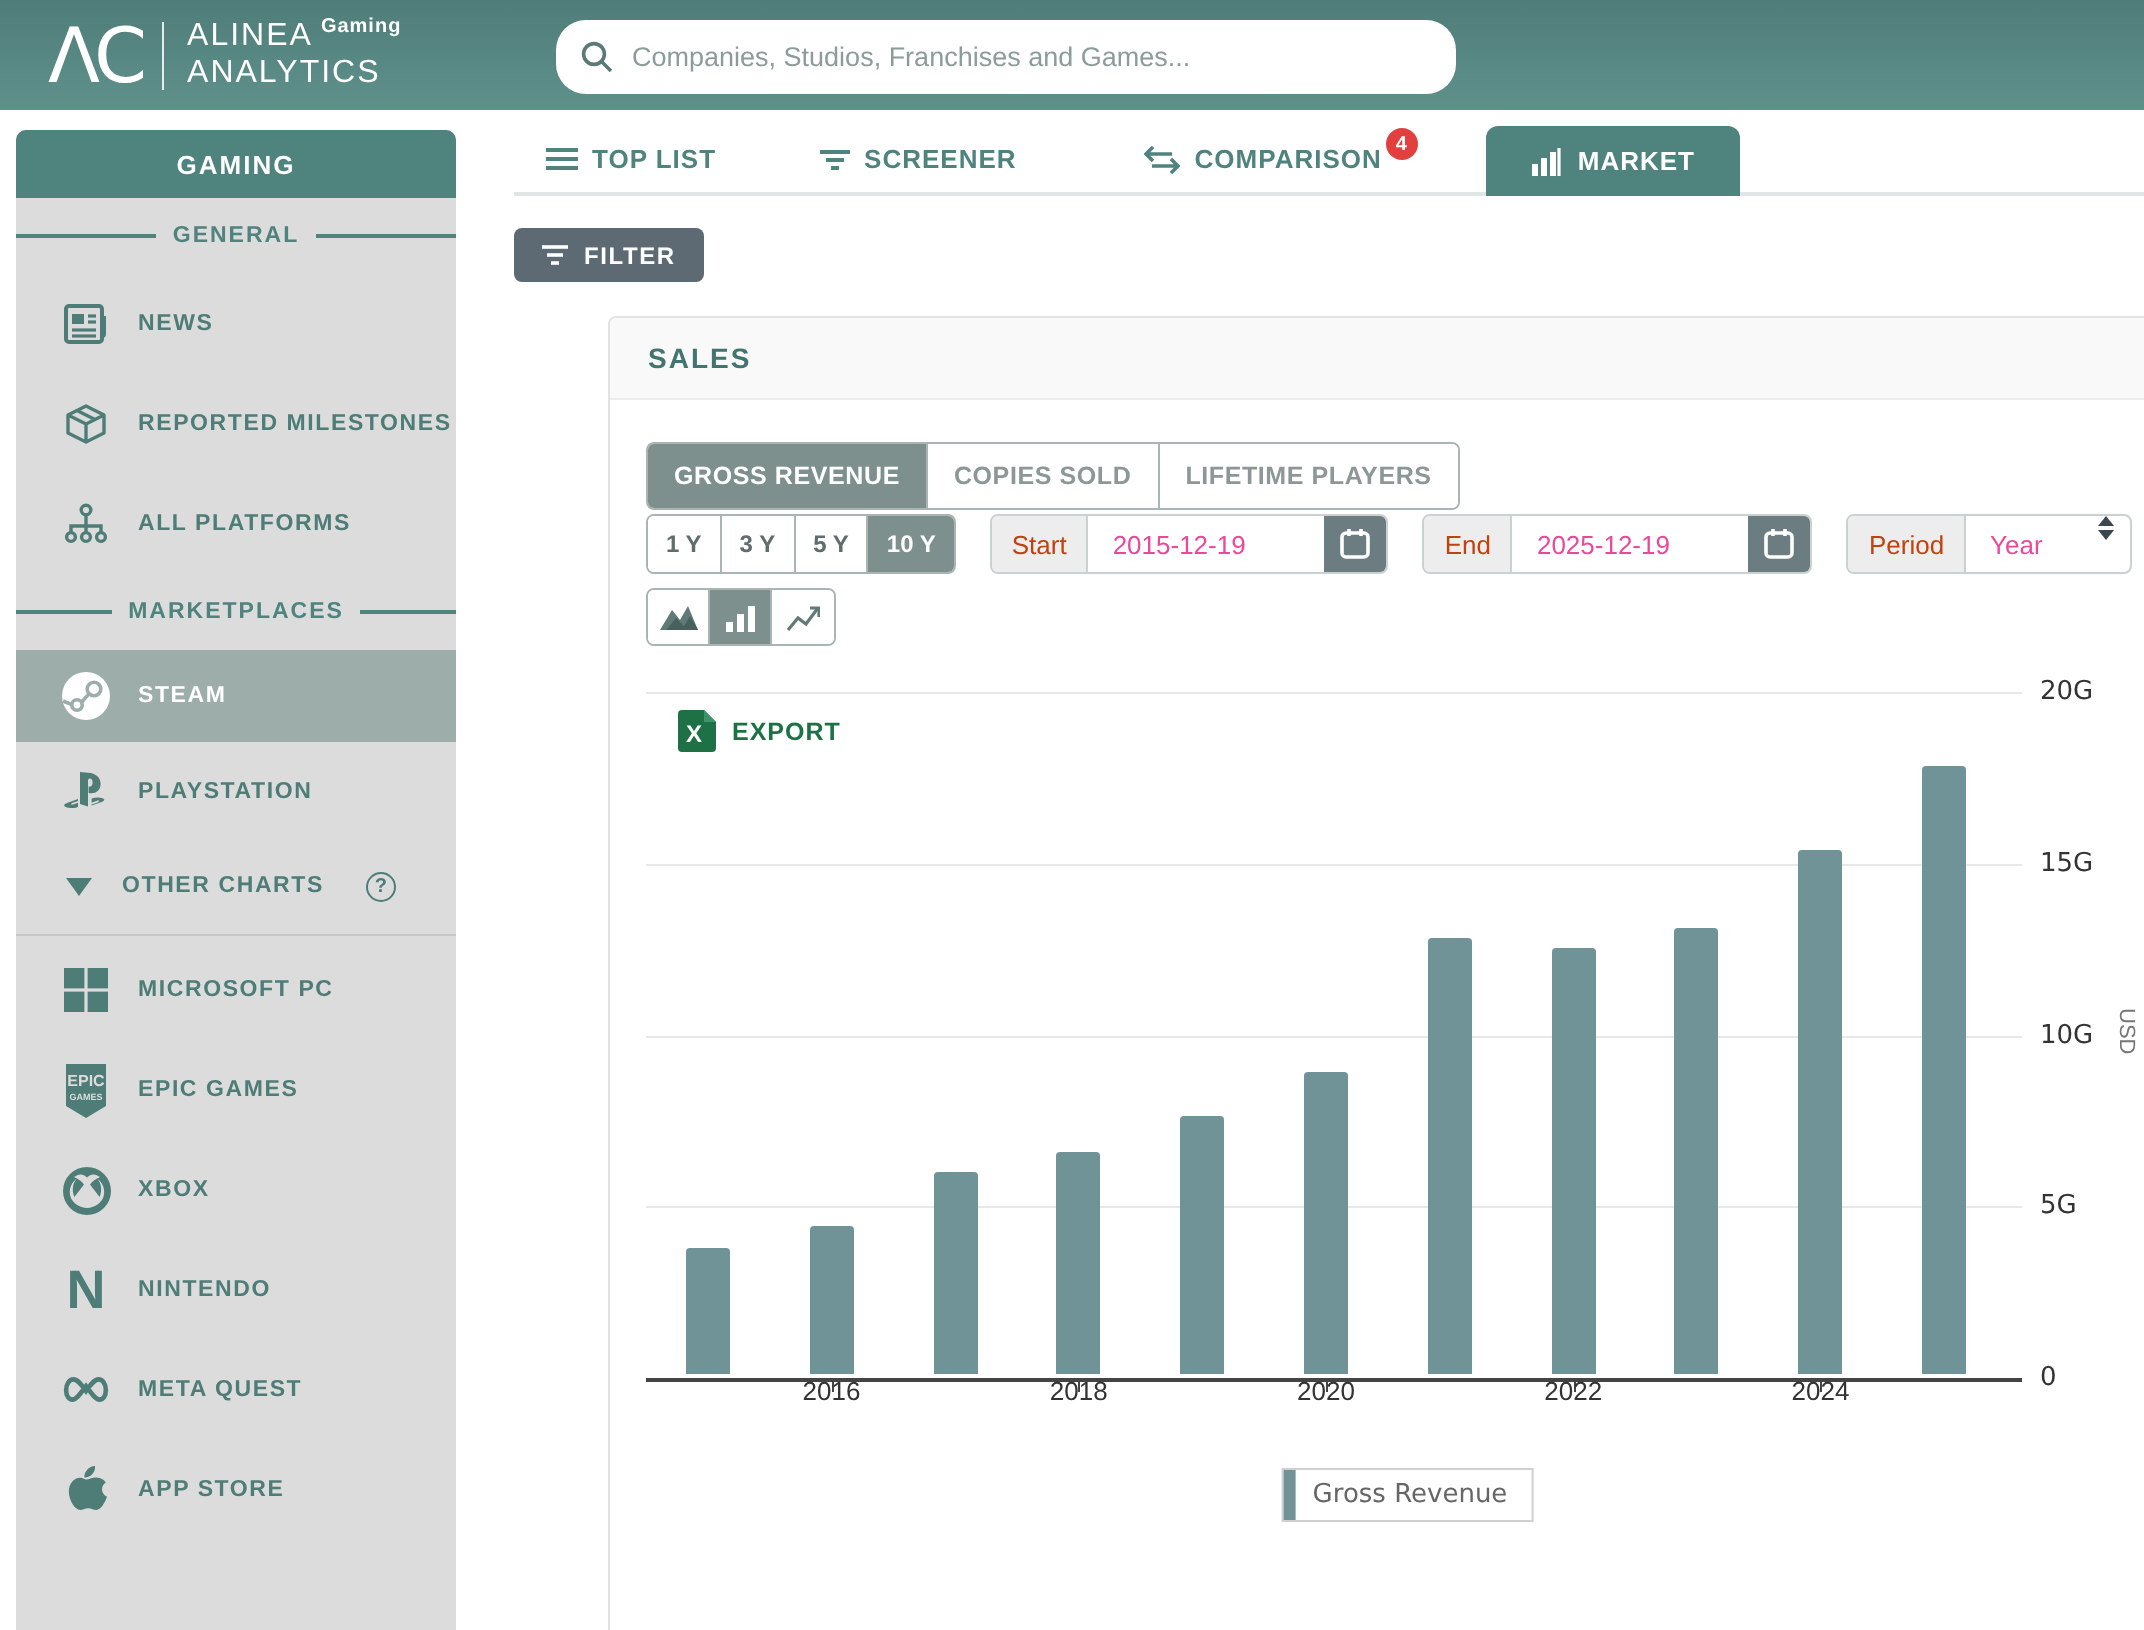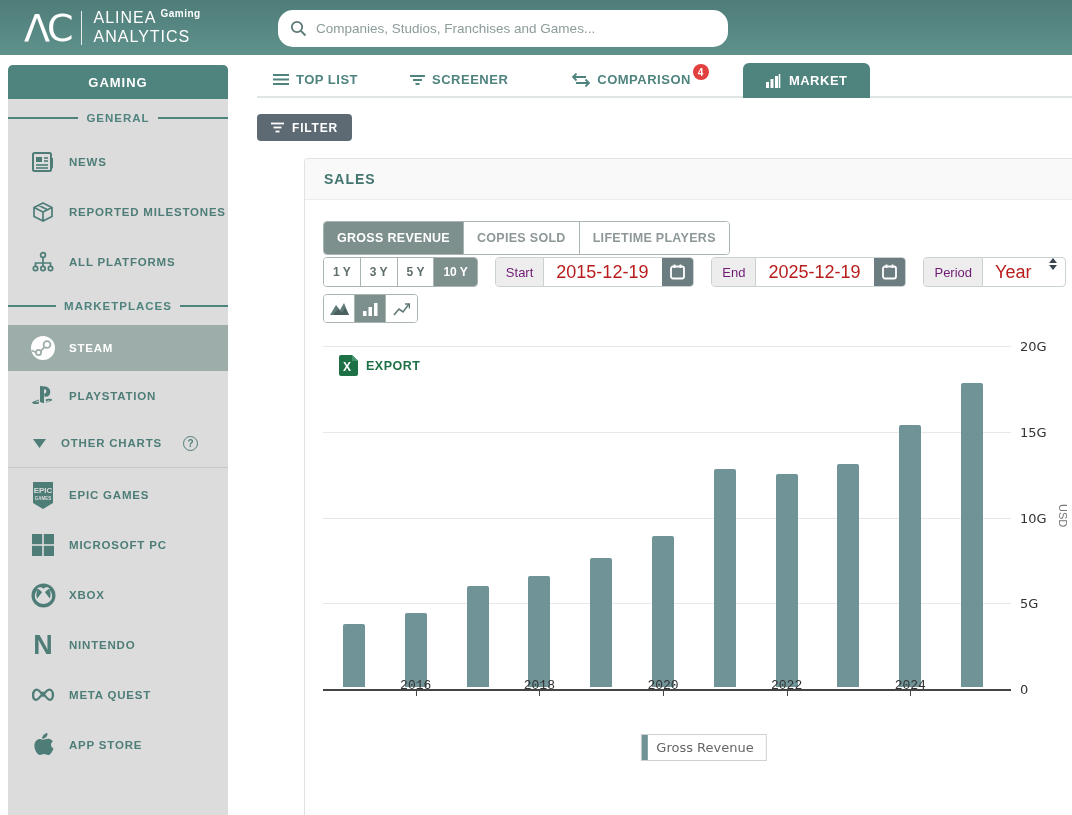--- a/index.html
+++ b/index.html
@@ -58,23 +58,23 @@
   .seg > * { border:none; background:#fff; color:#8d9797; font-weight:700; font-family:inherit; cursor:pointer; }
   .seg > *:not(:last-child){ border-right:1px solid #a9b4b3; }
   .seg .on { background:#7d908d; color:#fff; }
 
   .metric-tabs { position:absolute; left:18px; top:62px; font-size:12.5px; }
   .metric-tabs > * { padding:9px 13px; font-size:12.5px; letter-spacing:.3px; }
 
   .controls { position:absolute; left:18px; top:98px; display:flex; gap:17px; align-items:center; }
   .ranges > * { padding:7px 9px; font-size:12px; color:#5f6e6d; }
   .field { display:flex; height:30px; border:1px solid #c9d2d1; border-radius:4px; overflow:hidden; align-items:stretch; }
-  .field .flabel { background:#ededed; color:#701a75; font-size:13px; display:flex; align-items:center; padding:0 10px;
+  .field .flabel { background:#ededed; color:#c2410c; font-size:13px; display:flex; align-items:center; padding:0 10px;
     border-right:1px solid #c9d2d1; }
-  .field .fvalue { display:flex; align-items:center; padding:0 12px; font-size:18px; color:#b91c1c; background:#fff; min-width:118px; }
+  .field .fvalue { display:flex; align-items:center; padding:0 12px; font-size:13px; color:#ec4899; background:#fff; min-width:118px; }
   .field .cal-btn { width:31px; background:#6b7d80; border:none; display:flex; align-items:center; justify-content:center; cursor:pointer; }
   .field.period .fvalue { min-width:64px; }
   .updown { display:flex; flex-direction:column; gap:2px; margin:0 8px 0 2px; }
   .updown i { width:0; height:0; border-left:4px solid transparent; border-right:4px solid transparent; }
   .updown .up { border-bottom:5px solid #3c464e; } .updown .dn { border-top:5px solid #3c464e; }
 
   .ctype { position:absolute; left:18px; top:135px; }
   .ctype > * { width:31px; height:27px; display:flex; align-items:center; justify-content:center; }
 
   
@@ -82,22 +82,22 @@
     background:none; border:none; font-family:inherit; }
   .export span { color:#1e7145; font-weight:700; font-size:12.5px; letter-spacing:.5px; }
 
   .plot { position:absolute; left:18px; top:187px; width:680px; height:343px; }
   .gridline { position:absolute; left:0; width:calc(100% + 8px); height:1px; background:#e8e8e8; }
   .gridline.axisline { background:#444; height:2px; }
   .ytick { position:absolute; left:calc(100% + 17px); transform:translateY(-50%); font-size:13px; color:#333;
     font-family:"DejaVu Sans",sans-serif; }
   .bar { position:absolute; bottom:2px; width:22px; border-radius:2px 2px 0 0; }
   .xtickmark { position:absolute; top:343px; width:1px; height:7px; background:#444; }
-  .xtick { position:absolute; top:332px; transform:translateX(-50%); font-size:13px; color:#333;
-    font-family:Liberation Mono, monospace; }
+  .xtick { position:absolute; top:342px; transform:translateX(-50%); font-size:13px; color:#333;
+    font-family:Liberation Sans, sans-serif; }
   .usd-label { position:absolute; left:752px; top:345px; writing-mode:vertical-rl; font-size:11px; color:#777; }
 
   .legend { position:absolute; left:50%; top:575px; transform:translateX(-50%); display:flex; align-items:center;
     border:1px solid #d0d0d0; background:#fff; cursor:pointer; }
   .legend .swatch { width:6px; align-self:stretch; }
   .legend .ltext { padding:5px 12px 5px 9px; font-size:13px; color:#666; font-family:"DejaVu Sans",sans-serif; }
 
   svg { display:block; }
 </style>
 </head>
@@ -207,39 +207,39 @@
         </svg>
     </span>
     <span class="lbl">OTHER CHARTS</span>
     <span class="help-badge">?</span>
   </div>
 
   <div class="sb-divider"></div>
 
   <div class="sb-item">
     <span class="ico">
-      <svg width="24" height="27" viewBox="0 0 24 27">
-          <path d="M2 0h20v21l-10 6-10-6z" fill="currentColor"></path>
-          <text x="12" y="11" text-anchor="middle" fill="#dcdcdc" font-size="8" font-weight="bold" font-family="Liberation Sans,sans-serif">EPIC</text>
-          <text x="12" y="18" text-anchor="middle" fill="#dcdcdc" font-size="4.5" font-weight="bold" font-family="Liberation Sans,sans-serif">GAMES</text>
-        </svg>
-    </span>
-    <span class="lbl">EPIC GAMES</span>
-  </div>
-
-  <div class="sb-item">
-    <span class="ico">
       <svg width="24" height="24" viewBox="0 0 24 24">
           <rect x="1" y="1" width="10.2" height="10.2" fill="currentColor"></rect>
           <rect x="12.8" y="1" width="10.2" height="10.2" fill="currentColor"></rect>
           <rect x="1" y="12.8" width="10.2" height="10.2" fill="currentColor"></rect>
           <rect x="12.8" y="12.8" width="10.2" height="10.2" fill="currentColor"></rect>
         </svg>
     </span>
     <span class="lbl">MICROSOFT PC</span>
+  </div>
+
+  <div class="sb-item">
+    <span class="ico">
+      <svg width="24" height="27" viewBox="0 0 24 27">
+          <path d="M2 0h20v21l-10 6-10-6z" fill="currentColor"></path>
+          <text x="12" y="11" text-anchor="middle" fill="#dcdcdc" font-size="8" font-weight="bold" font-family="Liberation Sans,sans-serif">EPIC</text>
+          <text x="12" y="18" text-anchor="middle" fill="#dcdcdc" font-size="4.5" font-weight="bold" font-family="Liberation Sans,sans-serif">GAMES</text>
+        </svg>
+    </span>
+    <span class="lbl">EPIC GAMES</span>
   </div>
 
   <div class="sb-item">
     <span class="ico">
       <svg width="25" height="25" viewBox="0 0 25 25">
           <circle cx="12.5" cy="12.5" r="12" fill="currentColor"></circle>
           <path d="M6 5.5c3-2 4.5-1.5 6.5.2 2-1.7 3.5-2.2 6.5-.2-2.5 1-4 2.5-5 3.7l4.8 6.3c1.5-3.5.7-7-1-9 2.5 2 4 5 3 8.8-1 3.3-4.7 5.7-8.3 5.7S5.2 18.6 4.2 15.3c-1-3.8.5-6.8 3-8.8-1.7 2-2.5 5.5-1 9L11 9.2C10 8 8.5 6.5 6 5.5z" fill="#dcdcdc"></path>
         </svg>
     </span>
     <span class="lbl">XBOX</span>

